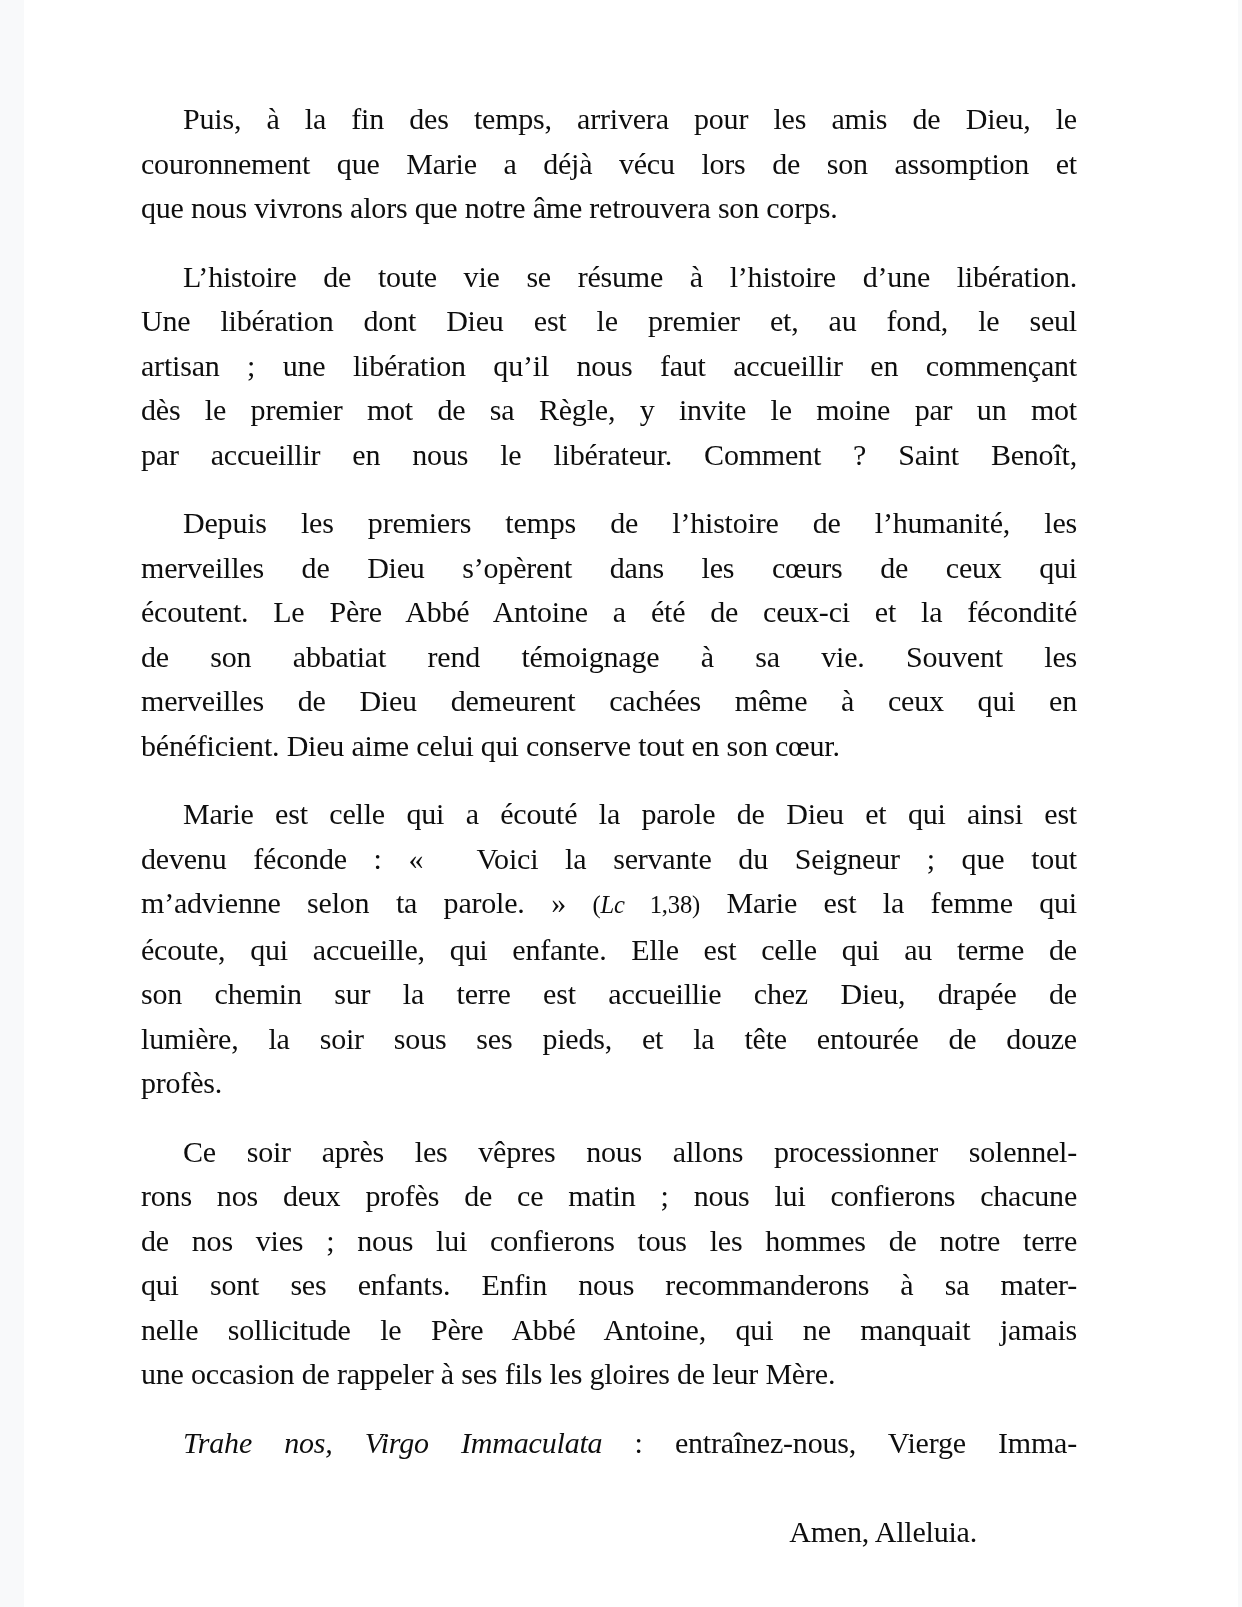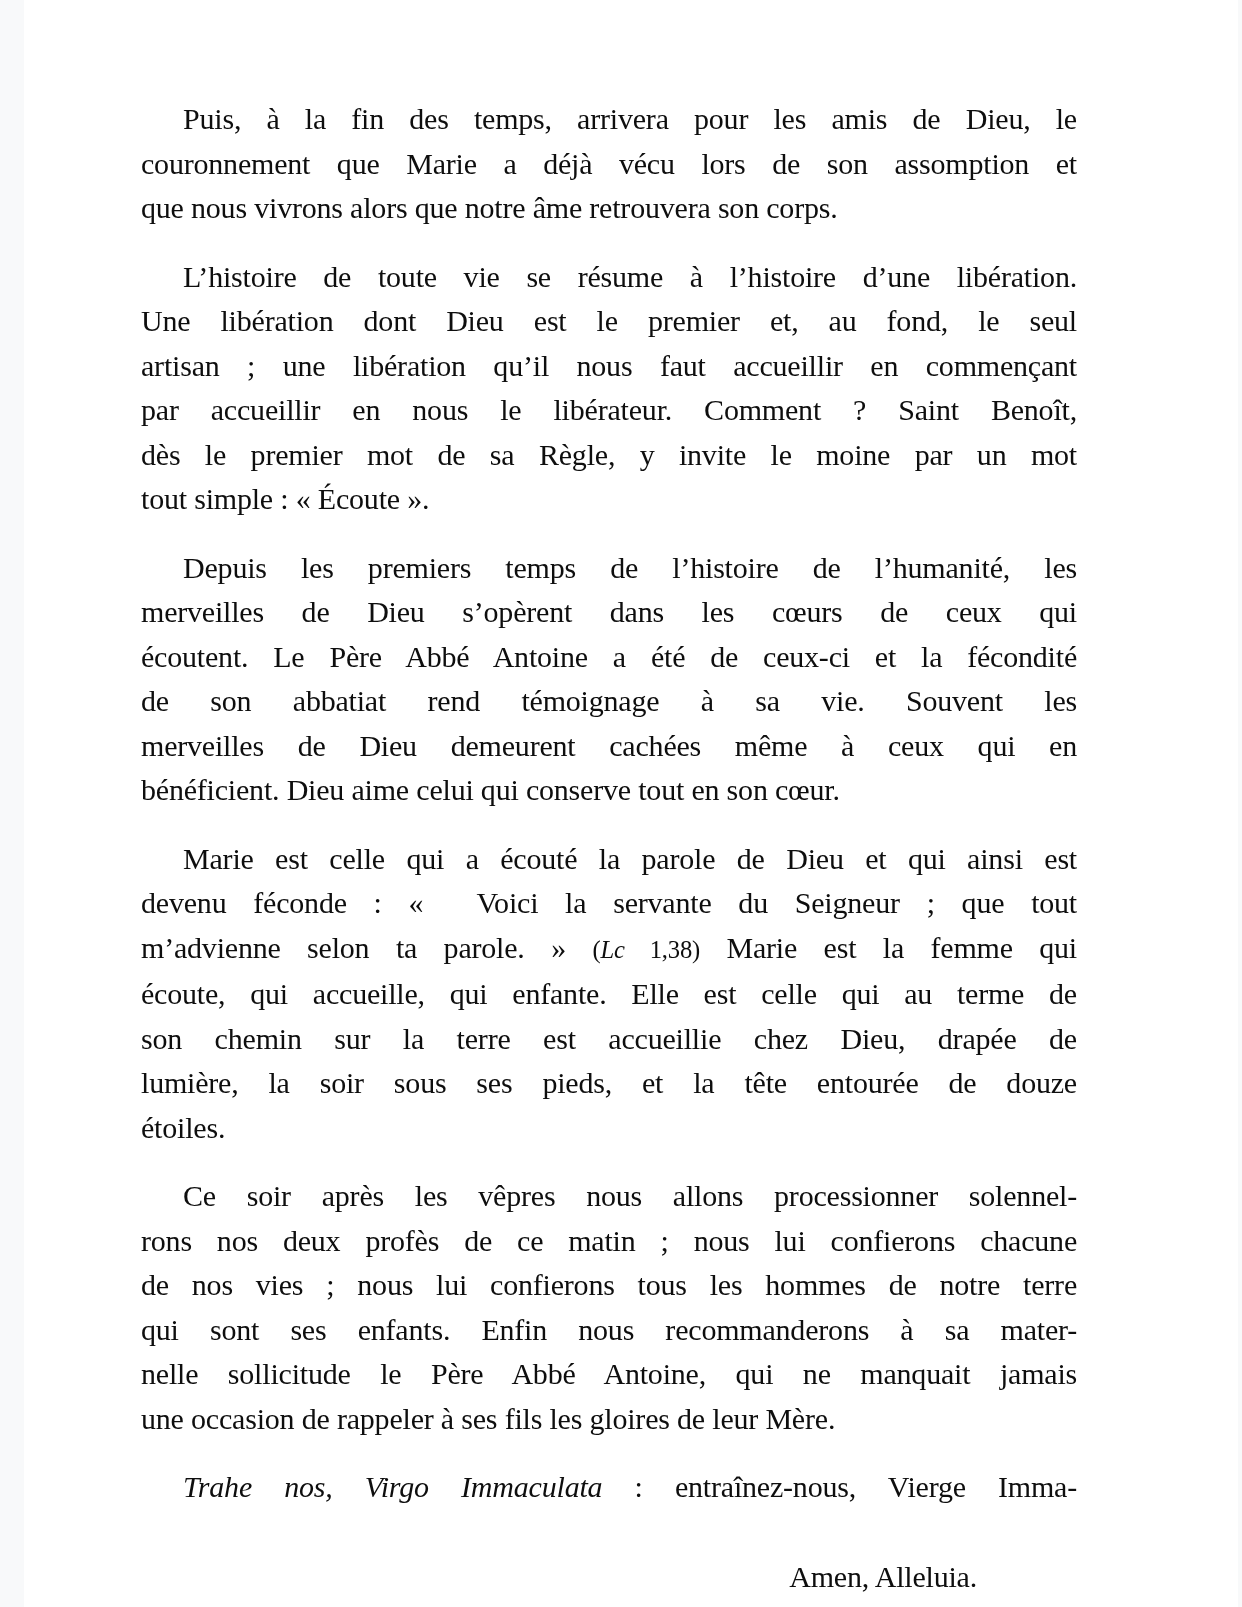--- a/index.html
+++ b/index.html
@@ -54,40 +54,39 @@
   <div class="textblock">
       <div class="para indent">
         <div class="line"><span>Puis, à la fin des temps, arrivera pour les amis de Dieu, le</span></div>
         <div class="line"><span>couronnement que Marie a déjà vécu lors de son assomption et</span></div>
         <div class="line last"><span>que nous vivrons alors que notre âme retrouvera son corps.</span></div>
       </div>
       <div class="para indent">
         <div class="line"><span>L’histoire de toute vie se résume à l’histoire d’une libération.</span></div>
         <div class="line"><span>Une libération dont Dieu est le premier et, au fond, le seul</span></div>
         <div class="line"><span>artisan ; une libération qu’il nous faut accueillir en commençant</span></div>
+        <div class="line"><span>dès le premier mot de sa Règle, y invite le moine par un mot</span></div>
         <div class="line"><span>par accueillir en nous le libérateur. Comment ? Saint Benoît,</span></div>
-        <div class="line"><span>dès le premier mot de sa Règle, y invite le moine par un mot</span></div>
-        <div class="line last"><span>tout simple : « Écoute ».</span></div>
       </div>
       <div class="para indent">
         <div class="line"><span>Depuis les premiers temps de l’histoire de l’humanité, les</span></div>
         <div class="line"><span>merveilles de Dieu s’opèrent dans les cœurs de ceux qui</span></div>
         <div class="line"><span>écoutent. Le Père Abbé Antoine a été de ceux-ci et la fécondité</span></div>
         <div class="line"><span>de son abbatiat rend témoignage à sa vie. Souvent les</span></div>
         <div class="line"><span>merveilles de Dieu demeurent cachées même à ceux qui en</span></div>
         <div class="line last"><span>bénéficient. Dieu aime celui qui conserve tout en son cœur.</span></div>
       </div>
       <div class="para indent">
         <div class="line"><span>Marie est celle qui a écouté la parole de Dieu et qui ainsi est</span></div>
         <div class="line"><span>devenu féconde : «&nbsp; Voici la servante du Seigneur ; que tout</span></div>
         <div class="line"><span>m’advienne selon ta parole. » </span><span class="cite">(</span><span class="it cite">Lc</span><span class="cite"> 1,38)</span><span> Marie est la femme qui</span></div>
         <div class="line"><span>écoute, qui accueille, qui enfante. Elle est celle qui au terme de</span></div>
         <div class="line"><span>son chemin sur la terre est accueillie chez Dieu, drapée de</span></div>
         <div class="line"><span>lumière, la soir sous ses pieds, et la tête entourée de douze</span></div>
-        <div class="line last"><span>étoiles.</span></div>
+        <div class="line last"><span>profès.</span></div>
       </div>
       <div class="para indent">
         <div class="line"><span>Ce soir après les vêpres nous allons processionner solennel-</span></div>
         <div class="line"><span>rons nos deux profès de ce matin ; nous lui confierons chacune</span></div>
         <div class="line"><span>de nos vies ; nous lui confierons tous les hommes de notre terre</span></div>
         <div class="line"><span>qui sont ses enfants. Enfin nous recommanderons à sa mater-</span></div>
         <div class="line"><span>nelle sollicitude le Père Abbé Antoine, qui ne manquait jamais</span></div>
         <div class="line last"><span>une occasion de rappeler à ses fils les gloires de leur Mère.</span></div>
       </div>
       <div class="para indent">

